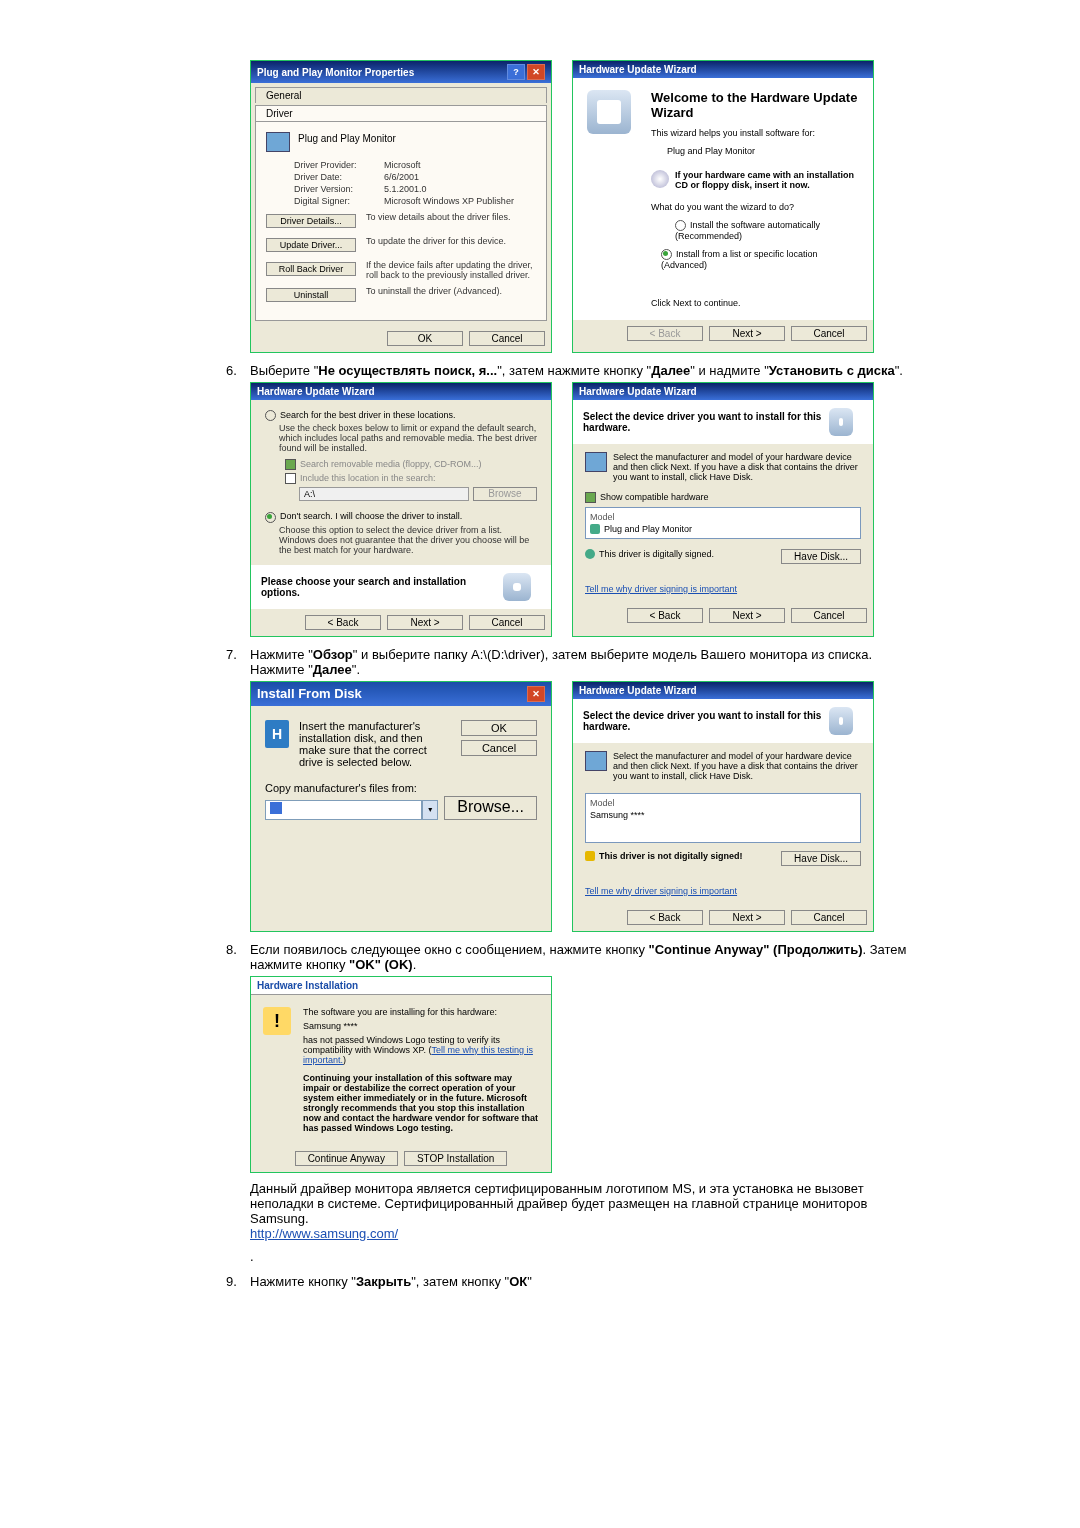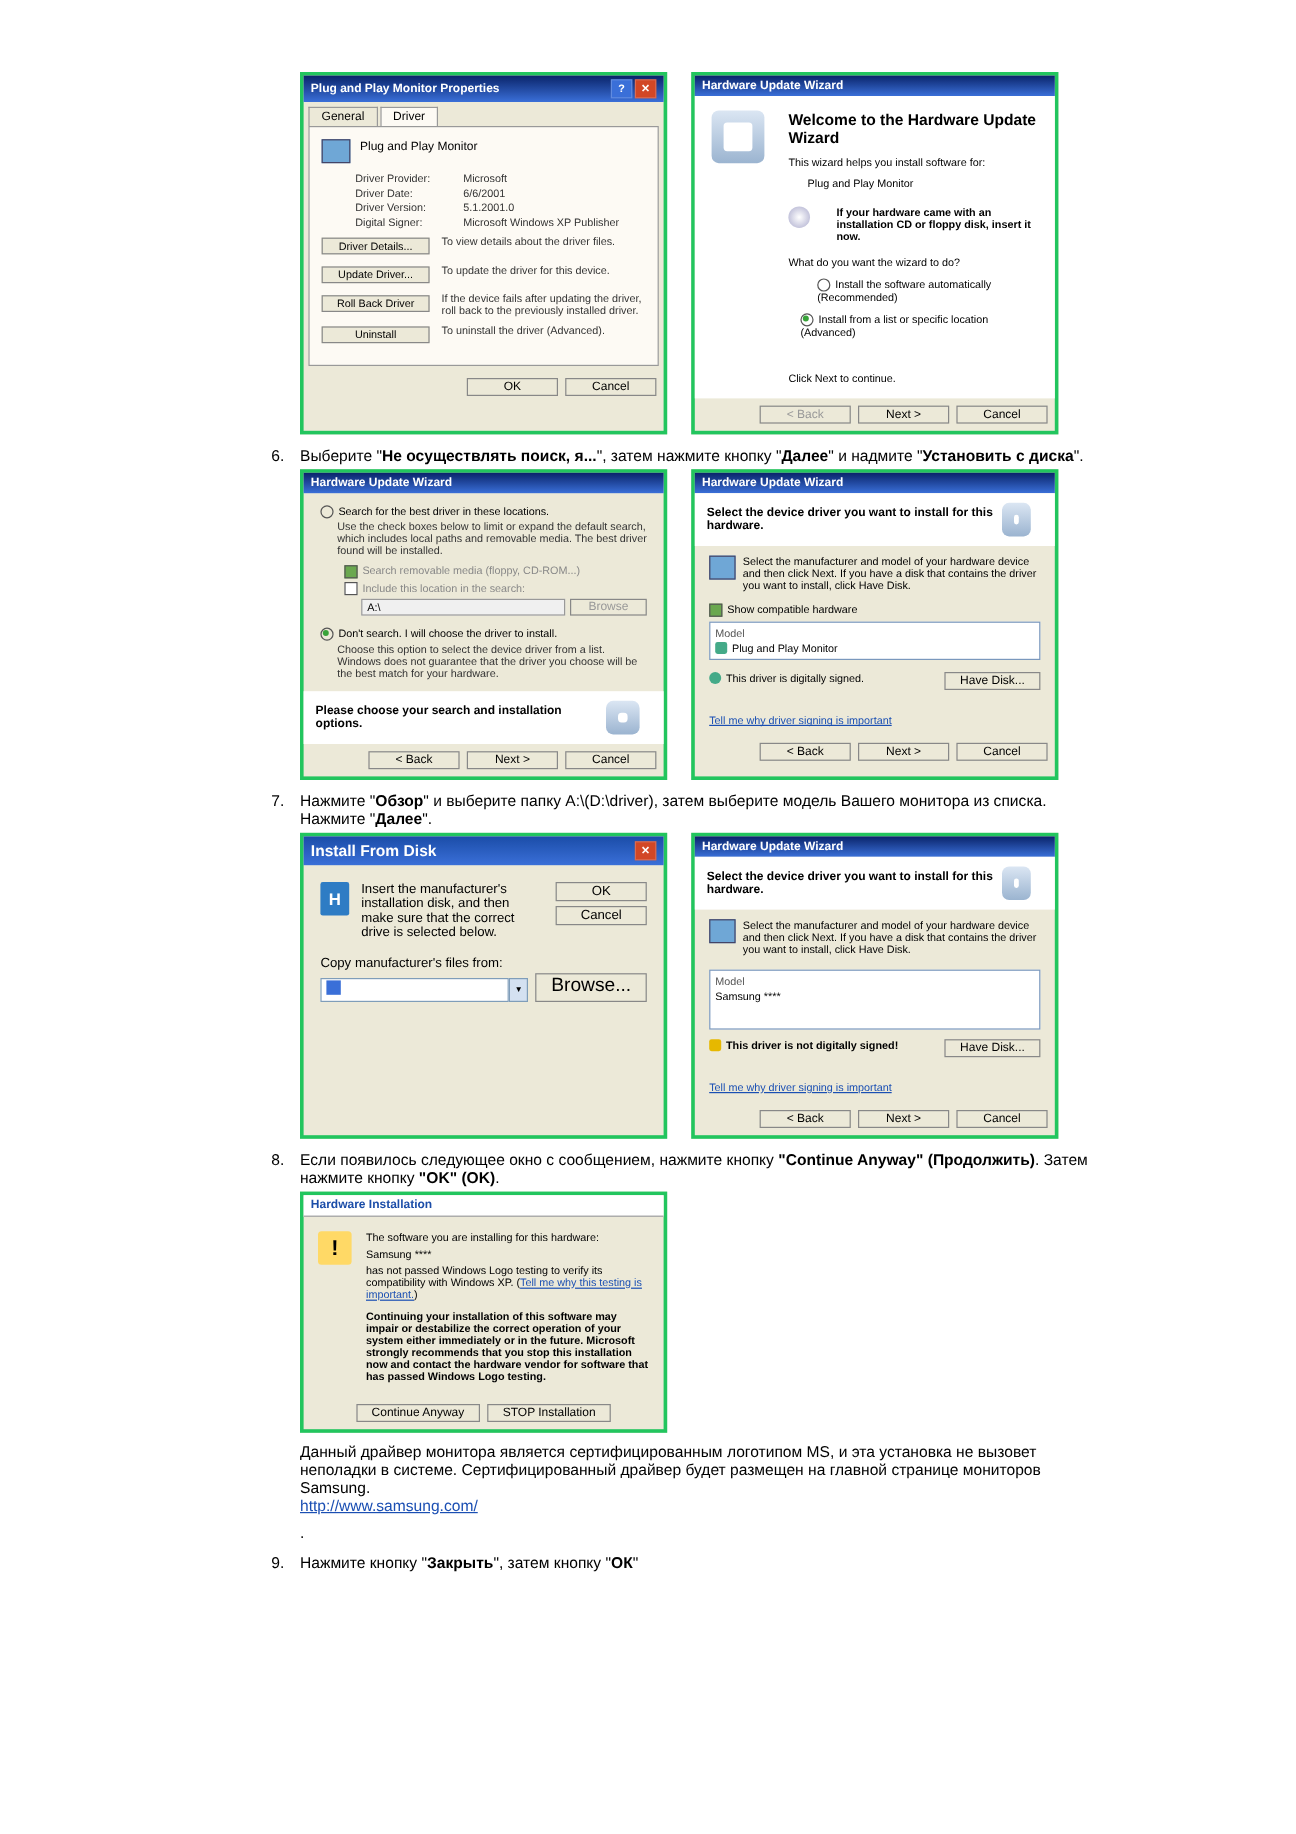--- a/index.html
+++ b/index.html
@@ -13,21 +13,21 @@
   .page {
     width: 760px;
     margin: 0 auto;
   }
   .row {
     display: flex;
     gap: 20px;
     margin-bottom: 8px;
   }
   .dialog {
-    border: 3px solid #22c55e;
+    border: 1px solid #22c55e;
     background: #ece9d8;
     font-size: 10px;
     color: #000;
     position: relative;
   }
   .titlebar {
     background: linear-gradient(to bottom, #0a246a, #3a6fd8);
     color: #fff;
     padding: 3px 6px;
     font-weight: bold;
@@ -46,20 +46,21 @@
     text-align: center;
     line-height: 14px;
     color:#fff;
     border:1px solid #fff3;
   }
   .winbtn.help { background:#3a6fd8; }
   .tabs {
     display: flex;
     padding: 4px 4px 0 4px;
     gap: 2px;
+    flex-direction: column;
   }
   .tab {
     padding: 2px 10px;
     border: 1px solid #999;
     border-bottom: none;
     background: #ece9d8;
     font-size: 10px;
   }
   .tab.active { background: #fdfaf4; }
   .panel {
@@ -212,21 +213,21 @@
     <div class="titlebar">
       <span>Hardware Update Wizard</span>
     </div>
     <div class="wiz-white">
       <div style="display:flex;gap:10px;">
         <span class="wiz-icon"></span>
         <div style="flex:1">
           <span class="wiz-head">Welcome to the Hardware Update Wizard</span>
           <div class="wiz-body">This wizard helps you install software for:</div>
           <div class="wiz-body" style="margin-left:16px">Plug and Play Monitor</div>
-          <div class="wiz-body" style="display:flex;gap:22px;margin-top:14px;">
+          <div class="wiz-body" style="display:flex;gap:6px;margin-top:14px;">
             <span style="width:18px;height:18px;border-radius:50%;background:radial-gradient(#fff,#aac);display:inline-block"></span>
             <span style="flex:1;font-weight:bold">If your hardware came with an installation CD or floppy disk, insert it now.</span>
           </div>
           <div class="wiz-body" style="margin-top:12px">What do you want the wizard to do?</div>
           <div class="wiz-body" style="margin-left:24px"><span class="radio"></span><span>Install the software automatically (Recommended)</span></div>
           <div class="wiz-body" style="margin-left:10px"><span class="radio sel"></span><span>Install from a list or specific location (Advanced)</span></div>
           <div class="wiz-body" style="margin-top:28px">Click Next to continue.</div>
         </div>
       </div>
     </div>

